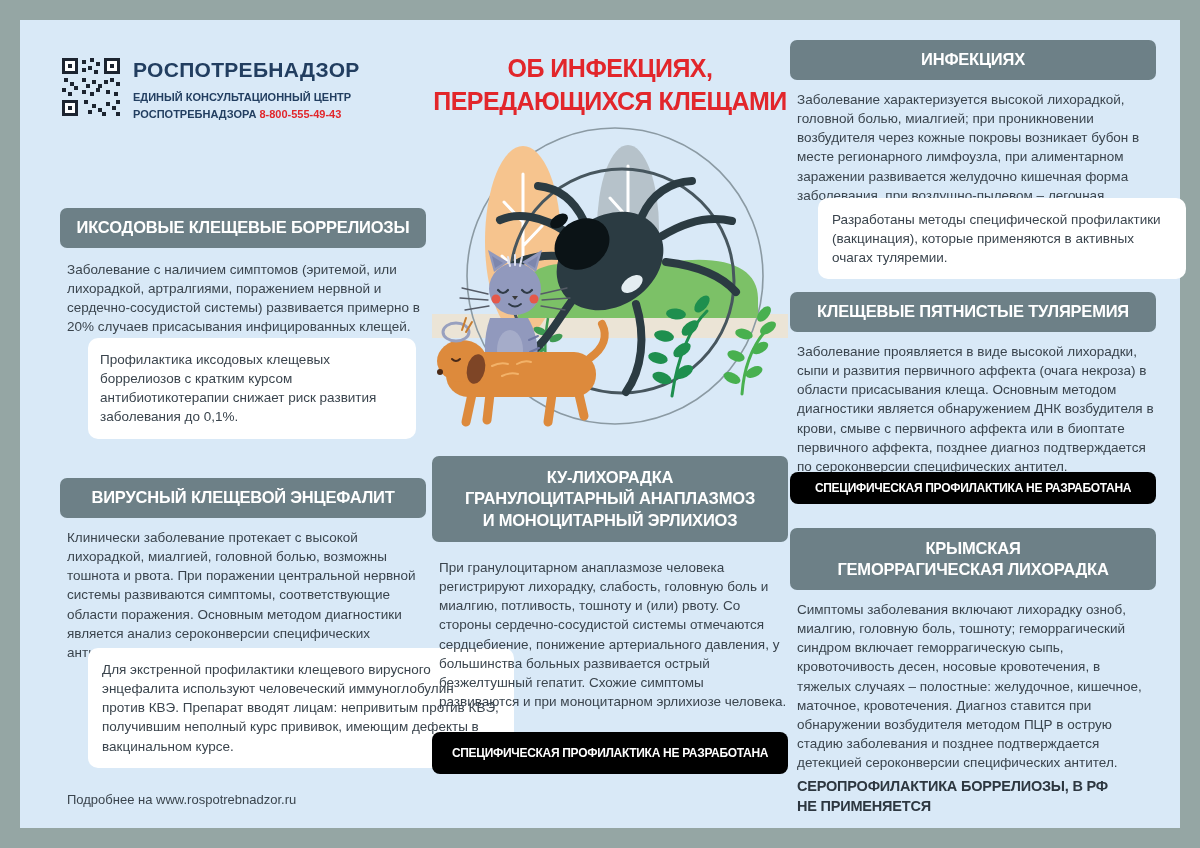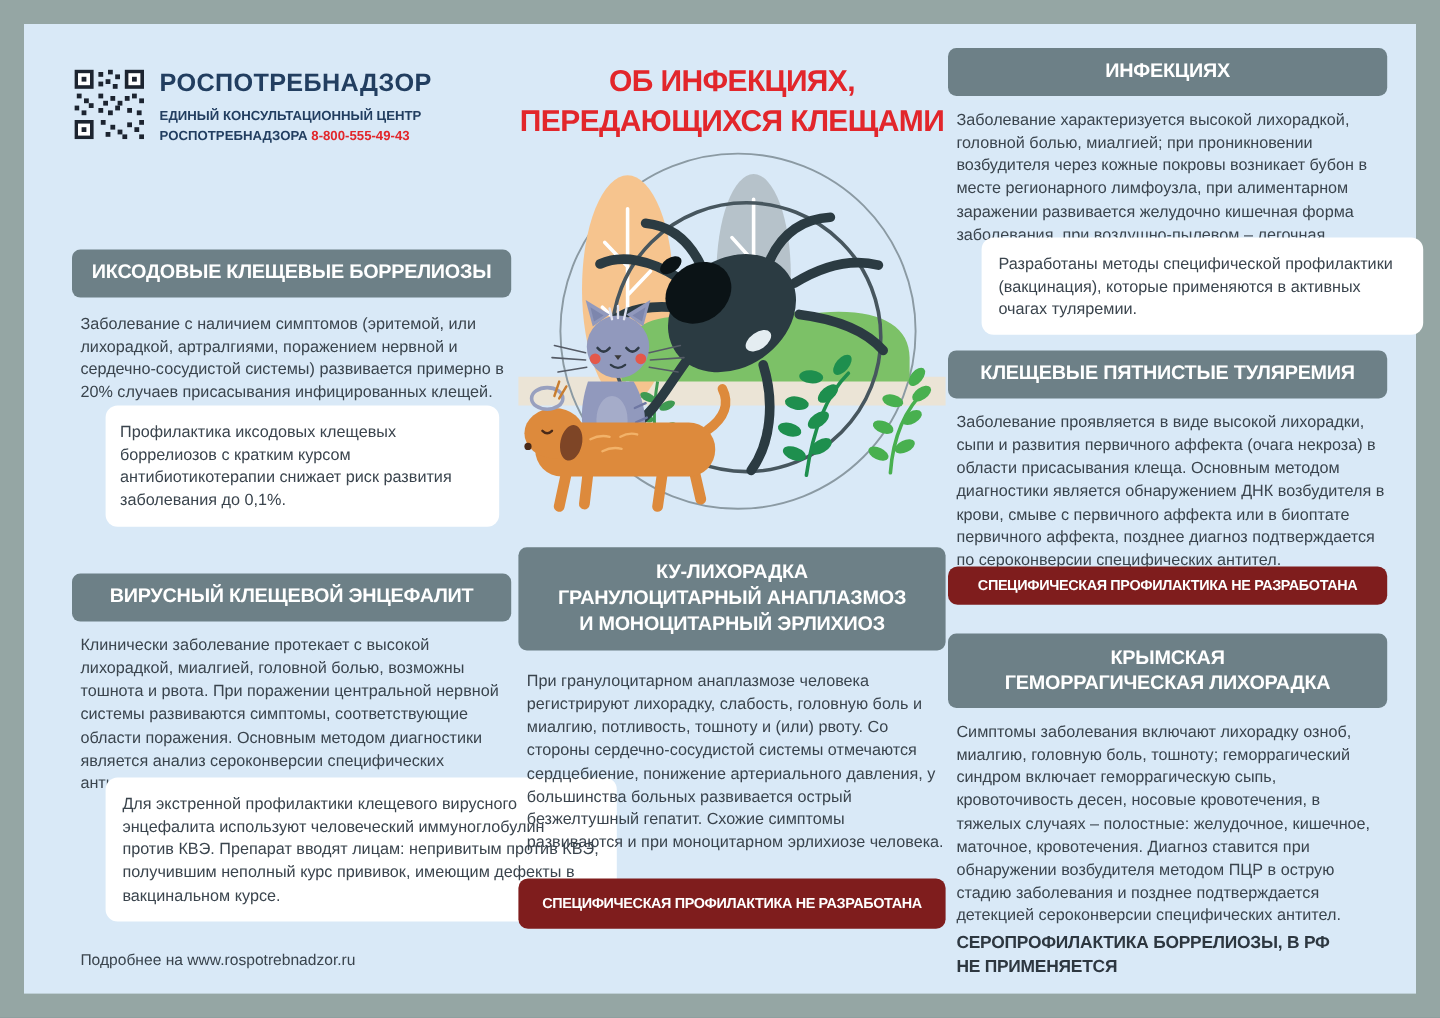--- a/index.html
+++ b/index.html
@@ -3,21 +3,21 @@
 <meta charset="utf-8">
 <style>
   html,body{margin:0;padding:0;background:#7f908f;}
   .poster{position:relative;width:1200px;height:848px;background:#95a6a4;font-family:"Liberation Sans",sans-serif;overflow:hidden;}
   .canvas{position:absolute;left:20px;top:20px;width:1160px;height:808px;background:#d9e9f7;}
   .abs{position:absolute;}
   .sec-head{background:#6d8087;color:#ffffff;font-weight:bold;text-align:center;border-radius:7px;
             font-size:16.5px;letter-spacing:-0.2px;line-height:1.3;display:flex;align-items:center;justify-content:center;padding:8px 8px;box-sizing:border-box;}
   .body-text{font-size:13.5px;line-height:1.42;color:#3a444d;}
   .note{background:#ffffff;border-radius:10px;padding:12px 14px;font-size:13.5px;line-height:1.42;color:#3a444d;box-sizing:border-box;margin-left:28px;}
-  .banner{background:#7f1d1d;color:#ffffff;font-weight:bold;text-align:center;border-radius:8px;
+  .banner{background:#000000;color:#ffffff;font-weight:bold;text-align:center;border-radius:8px;
           font-size:12px;letter-spacing:-0.3px;display:flex;align-items:center;justify-content:center;box-sizing:border-box;padding:6px 8px;}
   .main-title{color:#e2262b;font-weight:bold;font-size:25px;letter-spacing:-0.5px;line-height:1.32;text-align:center;}
   .outcome{font-weight:bold;font-size:14.5px;line-height:1.4;color:#2d3740;letter-spacing:-0.2px;}
   .logo-row{display:flex;align-items:flex-start;}
   .org{font-size:21px;font-weight:bold;color:#223e60;letter-spacing:0.3px;}
   .org-sub{font-size:11px;font-weight:bold;color:#223e60;line-height:1.5;margin-top:7px;}
   .phone{color:#e2262b;}
   .footer-link{font-size:13px;color:#3a444d;}
 </style>
 </head>

